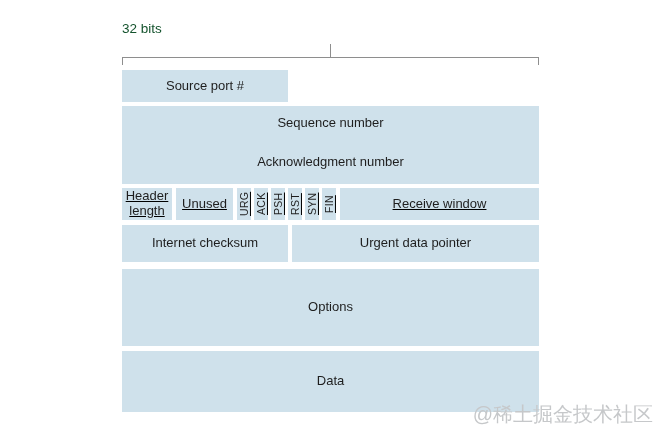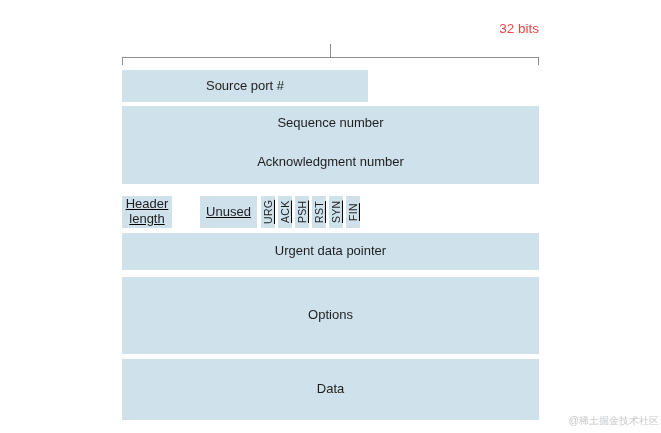--- a/index.html
+++ b/index.html
@@ -18,23 +18,23 @@
     width: 661px;
     height: 433px;
     background: #ffffff;
   }
   
   .bits-label {
     position: absolute;
     left: 122px;
     top: 21px;
     width: 417px;
-    text-align: right;
+    text-align: left;
     font-size: 13.5px;
-    color: #ef4444;
+    color: #14532d;
   }
   .center-tick {
     position: absolute;
     left: 330px;
     top: 44px;
     width: 1px;
     height: 13px;
     background: #8e8e8e;
   }
   .bracket {
@@ -53,58 +53,58 @@
     left: 122px;
     top: 70px;
     width: 417px;
   }
   .row {
     display: flex;
     gap: 4px;
   }
   .r1 { height: 32px; margin-bottom: 4px; }
   .r2 { height: 34px; margin-bottom: 0; }
-  .r3 { height: 44px; margin-bottom: 12px; }
+  .r3 { height: 44px; margin-bottom: 4px; }
   .r4 { height: 32px; margin-bottom: 5px; text-decoration: underline; }
   .r5 { height: 37px; margin-bottom: 7px; }
   .r6 { height: 77px; margin-bottom: 5px; border-radius: 27px; }
   .r7 { height: 61px; }
   .cell {
     background: #cfe1eb;
     color: #1e1e1e;
     font-size: 13px;
     display: flex;
     align-items: center;
     justify-content: center;
     text-align: center;
     line-height: 1.15;
   }
-  .half-left  { width: 246px; }
+  .half-left  { width: 166px; }
   .half-right { flex: 1; }
   .full { flex: 1; }
   .hdr-len { width: 50px; }
-  .unused  { width: 57px; margin-left: 24px; }
+  .unused  { width: 57px; }
   .flags {
     display: flex;
     gap: 3px;
   }
   .flag {
     width: 14px;
     font-size: 10.5px;
     writing-mode: vertical-rl;
     transform: rotate(180deg);
     letter-spacing: 0.3px;
   }
   .recv { flex: 1; }
   
   .watermark {
     position: absolute;
-    right: 2px;
+    right: 8px;
     bottom: 5px;
-    font-size: 10px;
+    font-size: 20px;
     color: #c6c8ca;
   }
 </style>
 </head>
 <body>
 
 <div class="stage">
 
   <div class="bits-label">32 bits</div>
   <div class="center-tick"></div>
@@ -128,23 +128,25 @@
       <div class="cell hdr-len">Header length</div>
       <div class="cell unused">Unused</div>
       <div class="flags">
         <div class="cell flag">URG</div>
         <div class="cell flag">ACK</div>
         <div class="cell flag">PSH</div>
         <div class="cell flag">RST</div>
         <div class="cell flag">SYN</div>
         <div class="cell flag">FIN</div>
       </div>
+      <div class="cell recv">Receive window</div>
     </div>
 
     <div class="row r5">
+      <div class="cell half-left">Internet checksum</div>
       <div class="cell half-right">Urgent data pointer</div>
     </div>
 
     <div class="row r6">
       <div class="cell full">Options</div>
     </div>
 
     <div class="row r7">
       <div class="cell full">Data</div>
     </div>

